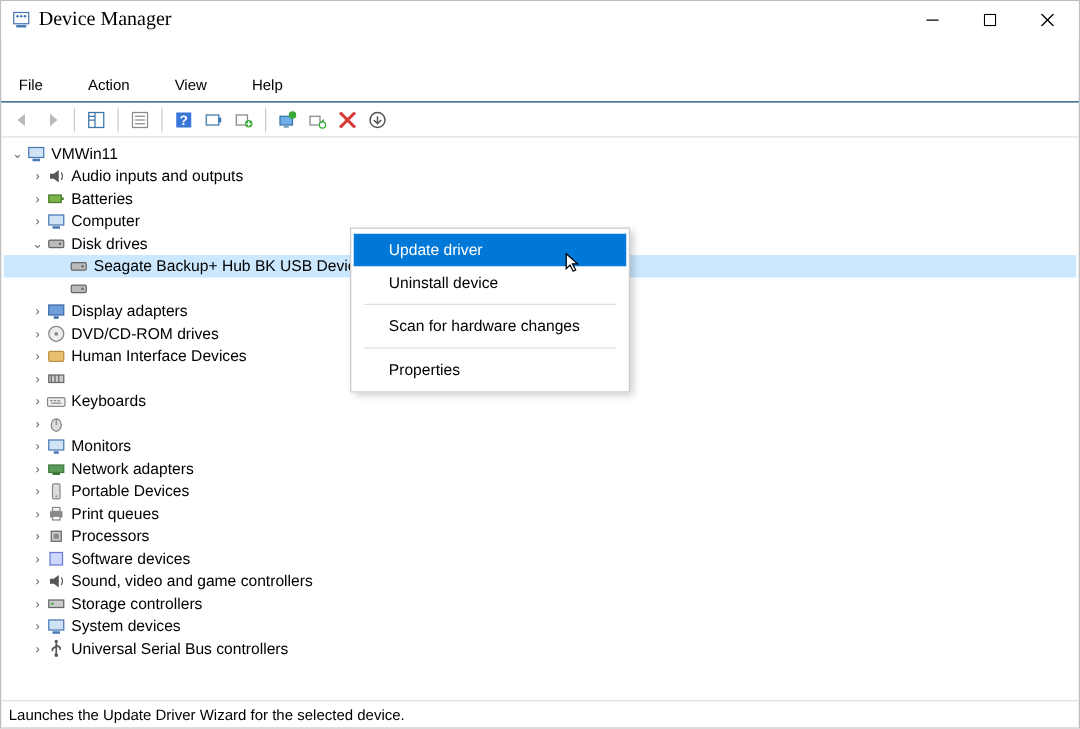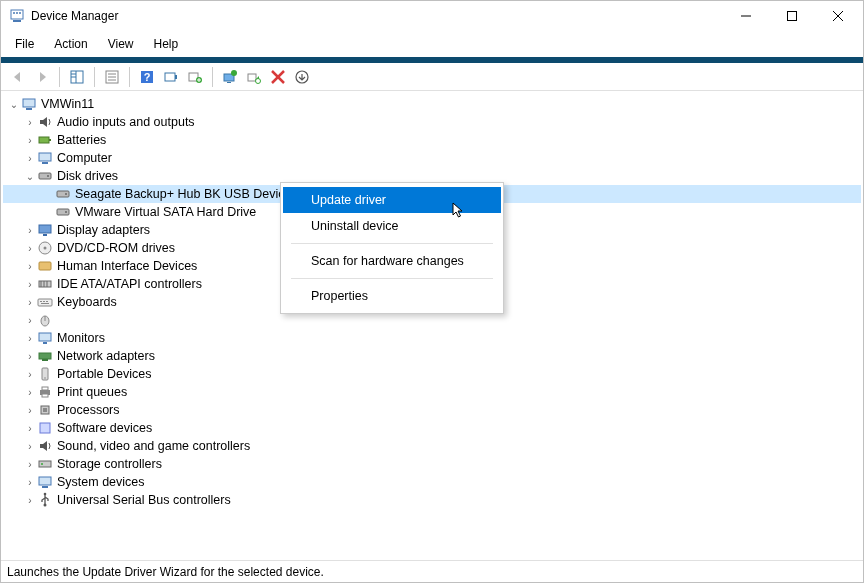--- a/index.html
+++ b/index.html
@@ -21,32 +21,33 @@
   background: #fff;
 }
 .titlebar {
   height: 30px;
   display: flex;
   align-items: center;
   padding: 0 2px 0 8px;
   background: #fff;
 }
 .titlebar .app-icon { width: 16px; height: 16px; margin-right: 6px; }
-.titlebar .title { flex: 1; font-size: 12px; }
+.titlebar .title { flex: 1; font-size: 16px; font-family: Liberation Serif, serif; }
 .titlebar .win-buttons { display: flex; }
 .titlebar .win-buttons div {
   width: 46px; height: 30px;
   display: flex; align-items: center; justify-content: center;
   font-size: 14px;
 }
 .menubar {
   display: flex;
-  gap: 0;
+  gap: 16px;
   padding: 2px 4px;
-  border-bottom: 6px solid #0c4a6e;
+  border-bottom: 1px solid #0c4a6e;
+  margin-top: 24px;
 }
 .menubar .menu-item {
   padding: 4px 10px;
   font-size: 12px;
 }
 .toolbar {
   display: flex;
   align-items: center;
   gap: 2px;
   padding: 3px 6px;
@@ -318,21 +319,20 @@
     </div>
 
     <div class="tree-row">
       <span class="indent" style="width:52px"></span>
       <span class="node-icon">
           <svg width="16" height="16">
             <rect x="2" y="5" width="12" height="6" rx="1" fill="#bbb" stroke="#666"></rect>
             <circle cx="11" cy="8" r="1" fill="#666"></circle>
           </svg>
         </span>
-      <span class="label">VMware Virtual SATA Hard Drive</span>
     </div>
 
     <div class="tree-row">
       <span class="indent" style="width:20px"></span>
       <span class="expander">›</span>
       <span class="node-icon">
           <svg width="16" height="16">
             <rect x="2" y="3" width="12" height="8" fill="#6f9ed8" stroke="#3a6aa8"></rect>
             <rect x="6" y="12" width="4" height="2" fill="#3a6aa8"></rect>
           </svg>
@@ -367,21 +367,20 @@
       <span class="indent" style="width:20px"></span>
       <span class="expander">›</span>
       <span class="node-icon">
           <svg width="16" height="16">
             <rect x="2" y="5" width="12" height="6" fill="#ccc" stroke="#666"></rect>
             <line x1="4" y1="5" x2="4" y2="11" stroke="#666"></line>
             <line x1="7" y1="5" x2="7" y2="11" stroke="#666"></line>
             <line x1="10" y1="5" x2="10" y2="11" stroke="#666"></line>
           </svg>
         </span>
-      <span class="label">IDE ATA/ATAPI controllers</span>
     </div>
 
     <div class="tree-row">
       <span class="indent" style="width:20px"></span>
       <span class="expander">›</span>
       <span class="node-icon">
           <svg width="16" height="16">
             <rect x="1" y="5" width="14" height="7" rx="1" fill="#eee" stroke="#888"></rect>
             <rect x="3" y="7" width="2" height="1" fill="#888"></rect>
             <rect x="6" y="7" width="2" height="1" fill="#888"></rect>

